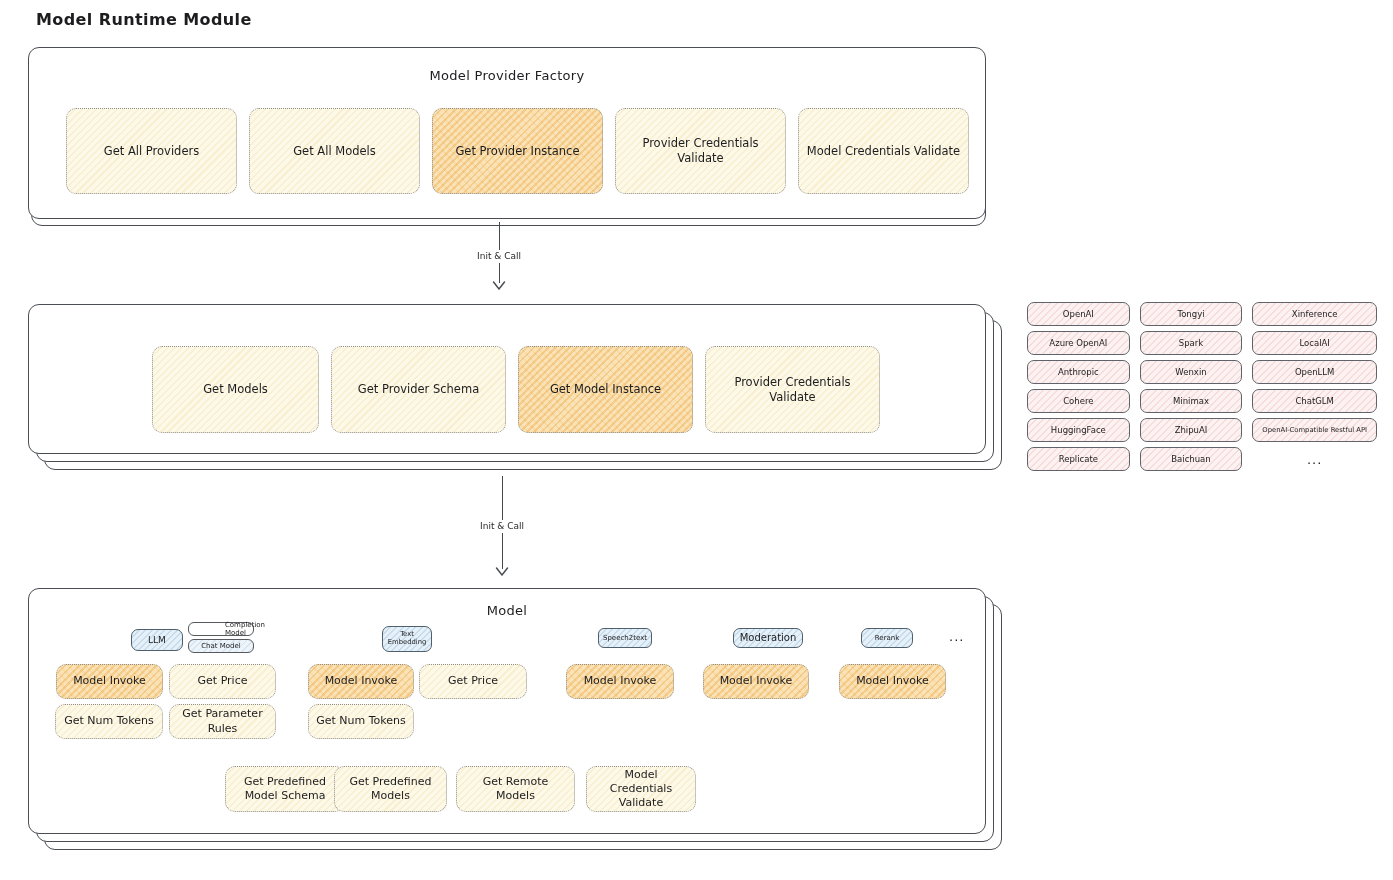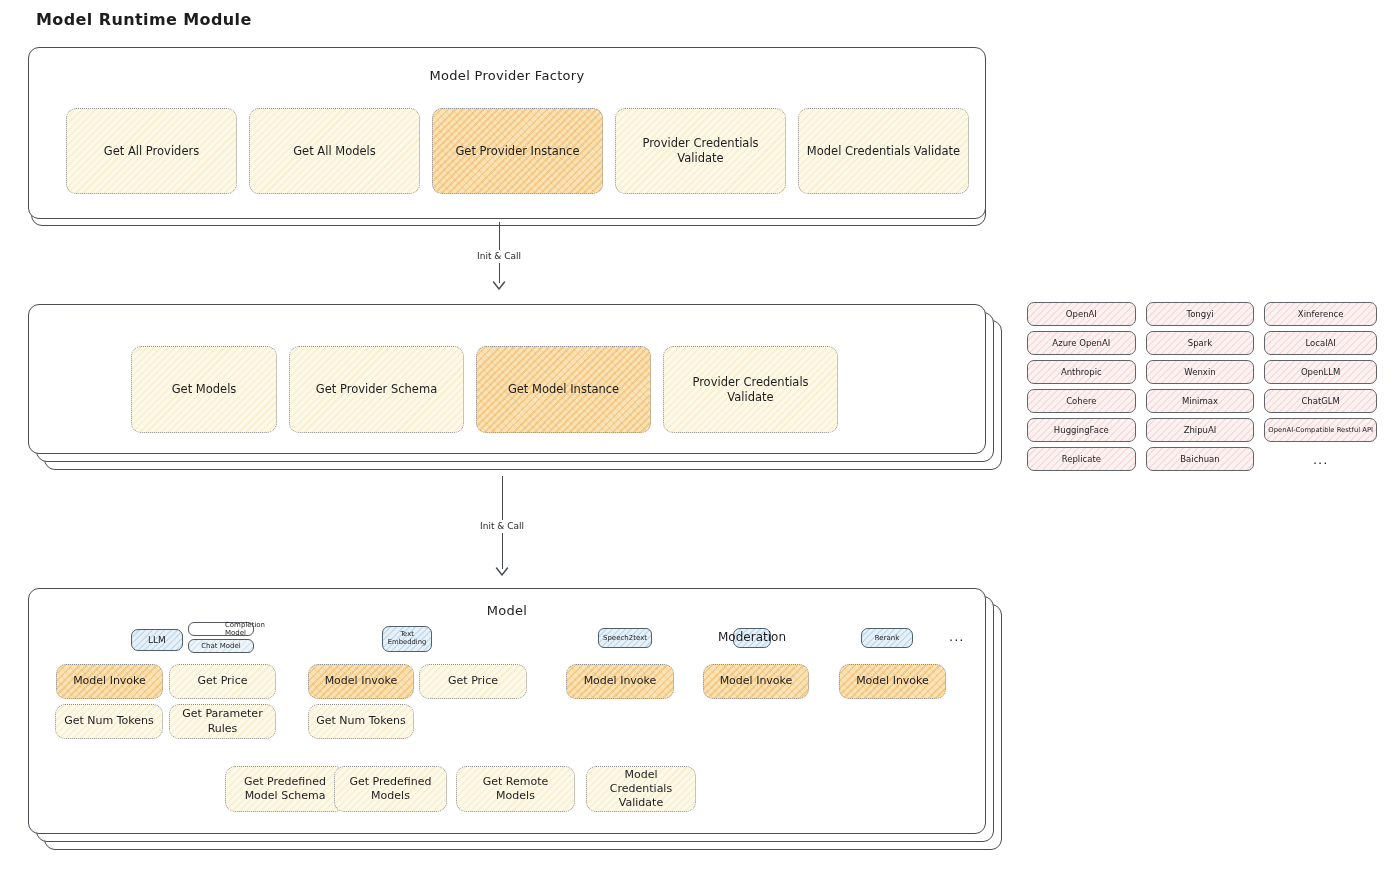--- a/index.html
+++ b/index.html
@@ -13,21 +13,21 @@
   .btn{box-sizing:border-box;border:1.4px dotted #8f8f8f;border-radius:10px;
        display:flex;align-items:center;justify-content:center;text-align:center;
        font-size:11.5px;line-height:1.3;padding:2px 6px;
        background:repeating-linear-gradient(135deg,rgba(241,196,109,0.20) 0px,rgba(241,196,109,0.20) 1.5px,transparent 1.5px,transparent 5px),#fdf9e8;}
   .btn.hl{background:repeating-linear-gradient(135deg,rgba(238,168,65,0.38) 0px,rgba(238,168,65,0.38) 2px,rgba(251,227,178,0.30) 2px,rgba(251,227,178,0.30) 5px),
                      repeating-linear-gradient(45deg,rgba(238,168,65,0.20) 0px,rgba(238,168,65,0.20) 1.5px,transparent 1.5px,transparent 6px),#f9e2b8;}
   .btn.abs{position:absolute;}
   .pgrid{position:absolute;display:grid;grid-template-columns:repeat(3,1fr);gap:5px 10px;}
   .chip{box-sizing:border-box;height:24px;border:1.4px solid #60646a;border-radius:7px;
         display:flex;align-items:center;justify-content:center;text-align:center;
-        font-size:8.5px;white-space:nowrap;padding:0 3px;
+        font-size:8.5px;white-space:nowrap;padding:0 9px;
         background:repeating-linear-gradient(135deg,rgba(224,130,130,0.20) 0px,rgba(224,130,130,0.20) 1.4px,transparent 1.4px,transparent 5px),#fdf2f2;}
   .chip.small{font-size:6.8px;}
   .more-cell{display:flex;align-items:center;justify-content:center;font-size:13px;letter-spacing:1px;}
   .tab{position:absolute;box-sizing:border-box;border:1.3px solid #4f5f6b;border-radius:7px;
        display:flex;align-items:center;justify-content:center;text-align:center;line-height:1.15;
        background:repeating-linear-gradient(135deg,rgba(116,166,204,0.28) 0px,rgba(116,166,204,0.28) 1.4px,transparent 1.4px,transparent 4.5px),#e6f0f8;}
   .minitab{position:absolute;box-sizing:border-box;border:1.1px solid #565a5f;border-radius:6px;
        display:flex;align-items:center;justify-content:center;font-size:7px;background:#ffffff;}
   .minitab.bluish{background:repeating-linear-gradient(135deg,rgba(116,166,204,0.20) 0px,rgba(116,166,204,0.20) 1.2px,transparent 1.2px,transparent 4.5px),#eef5fa;}
   .arrow{position:absolute;width:80px;display:flex;flex-direction:column;align-items:center;}
@@ -61,21 +61,21 @@
     <div class="aline" style="height:20px;"></div>
     <svg class="ahead" width="14" height="9" viewBox="0 0 14 9">
       <polyline points="1.5,1 7,8 12.5,1" fill="none" stroke="#45484c" stroke-width="1.4" stroke-linecap="round"></polyline>
     </svg>
   </div>
 
   <div class="panel-echo" style="left:44px;top:320px;width:958px;height:150px;"></div>
   <div class="panel-echo" style="left:36px;top:312px;width:958px;height:150px;"></div>
   <div class="panel" style="left:28px;top:304px;width:958px;height:150px;">
     <div class="flexrow" style="left:102px;top:41px;height:87px;gap:12px;">
-      <div class="btn" style="width:146px;">Get Models</div>
+      <div class="btn" style="width:167px;margin-left:21px;">Get Models</div>
       <div class="btn" style="width:175px;">Get Provider Schema</div>
       <div class="btn hl" style="width:175px;">Get Model Instance</div>
       <div class="btn" style="width:175px;">Provider Credentials Validate</div>
     </div>
   </div>
 
   <div class="pgrid" style="left:1027px;top:302px;width:350px;">
     <div class="chip">OpenAI</div>
     <div class="chip">Tongyi</div>
     <div class="chip">Xinference</div>
@@ -108,21 +108,21 @@
   <div class="panel-echo" style="left:44px;top:604px;width:958px;height:246px;"></div>
   <div class="panel-echo" style="left:36px;top:596px;width:958px;height:246px;"></div>
   <div class="panel" style="left:28px;top:588px;width:958px;height:246px;">
     <div class="panel-title" style="top:14px;">Model</div>
 
     <div class="tab" style="left:102px;top:40px;width:52px;height:22px;font-size:9px;">LLM</div>
     <div class="minitab" style="left:159px;top:33px;width:66px;height:14px;padding-left:48px;">Completion Model</div>
     <div class="minitab bluish" style="left:159px;top:50px;width:66px;height:14px;">Chat Model</div>
     <div class="tab" style="left:353px;top:37px;width:50px;height:26px;font-size:6.8px;padding:0 3px;">Text Embedding</div>
     <div class="tab" style="left:569px;top:39px;width:54px;height:20px;font-size:7px;border-radius:6px;">Speech2text</div>
-    <div class="tab" style="left:704px;top:39px;width:38px;height:20px;font-size:12px;">Moderation</div>
+    <div class="tab" style="left:704px;top:39px;width:70px;height:20px;font-size:10px;">Moderation</div>
     <div class="tab" style="left:832px;top:39px;width:52px;height:20px;font-size:7px;">Rerank</div>
     <div class="ellipsis-text" style="left:920px;top:40px;">...</div>
 
     <div class="btn hl abs" style="left:27px;top:75px;width:107px;height:35px;font-size:11px;">Model Invoke</div>
     <div class="btn abs" style="left:140px;top:75px;width:107px;height:35px;font-size:11px;">Get Price</div>
     <div class="btn hl abs" style="left:279px;top:75px;width:106px;height:35px;font-size:11px;">Model Invoke</div>
     <div class="btn abs" style="left:390px;top:75px;width:108px;height:35px;font-size:11px;">Get Price</div>
     <div class="btn hl abs" style="left:537px;top:75px;width:108px;height:35px;font-size:11px;">Model Invoke</div>
     <div class="btn hl abs" style="left:674px;top:75px;width:106px;height:35px;font-size:11px;">Model Invoke</div>
     <div class="btn hl abs" style="left:810px;top:75px;width:107px;height:35px;font-size:11px;">Model Invoke</div>

